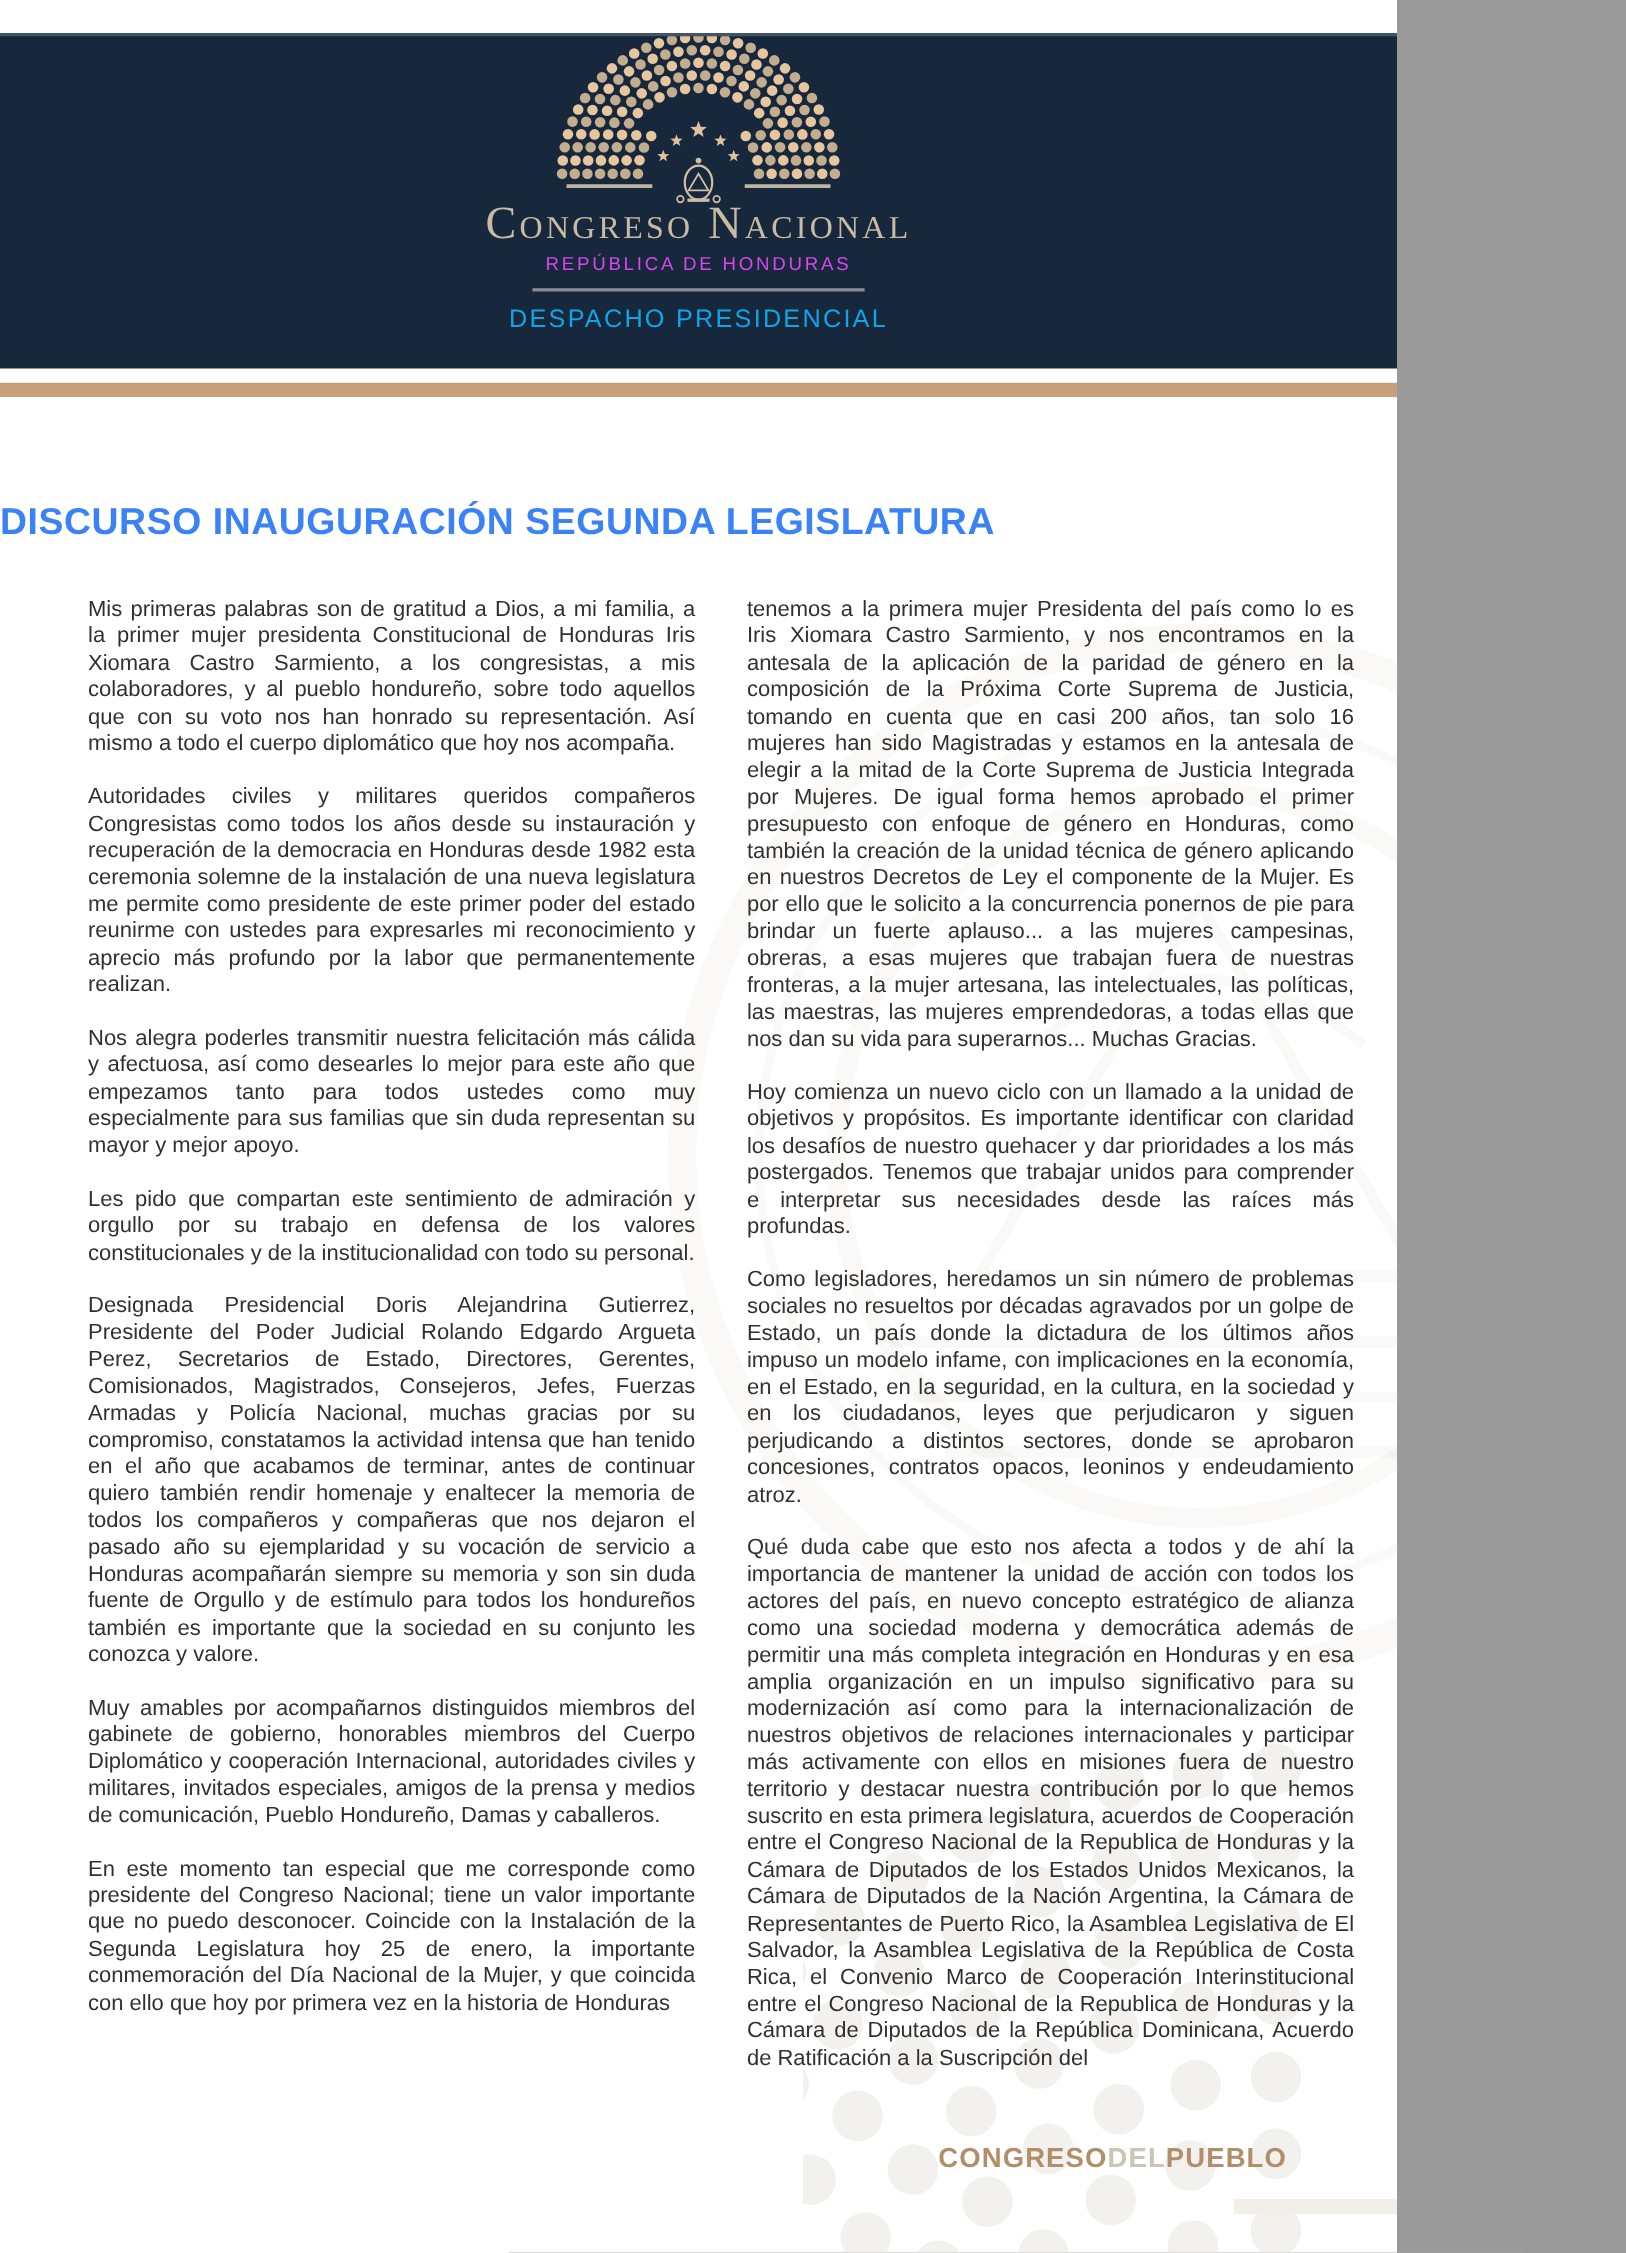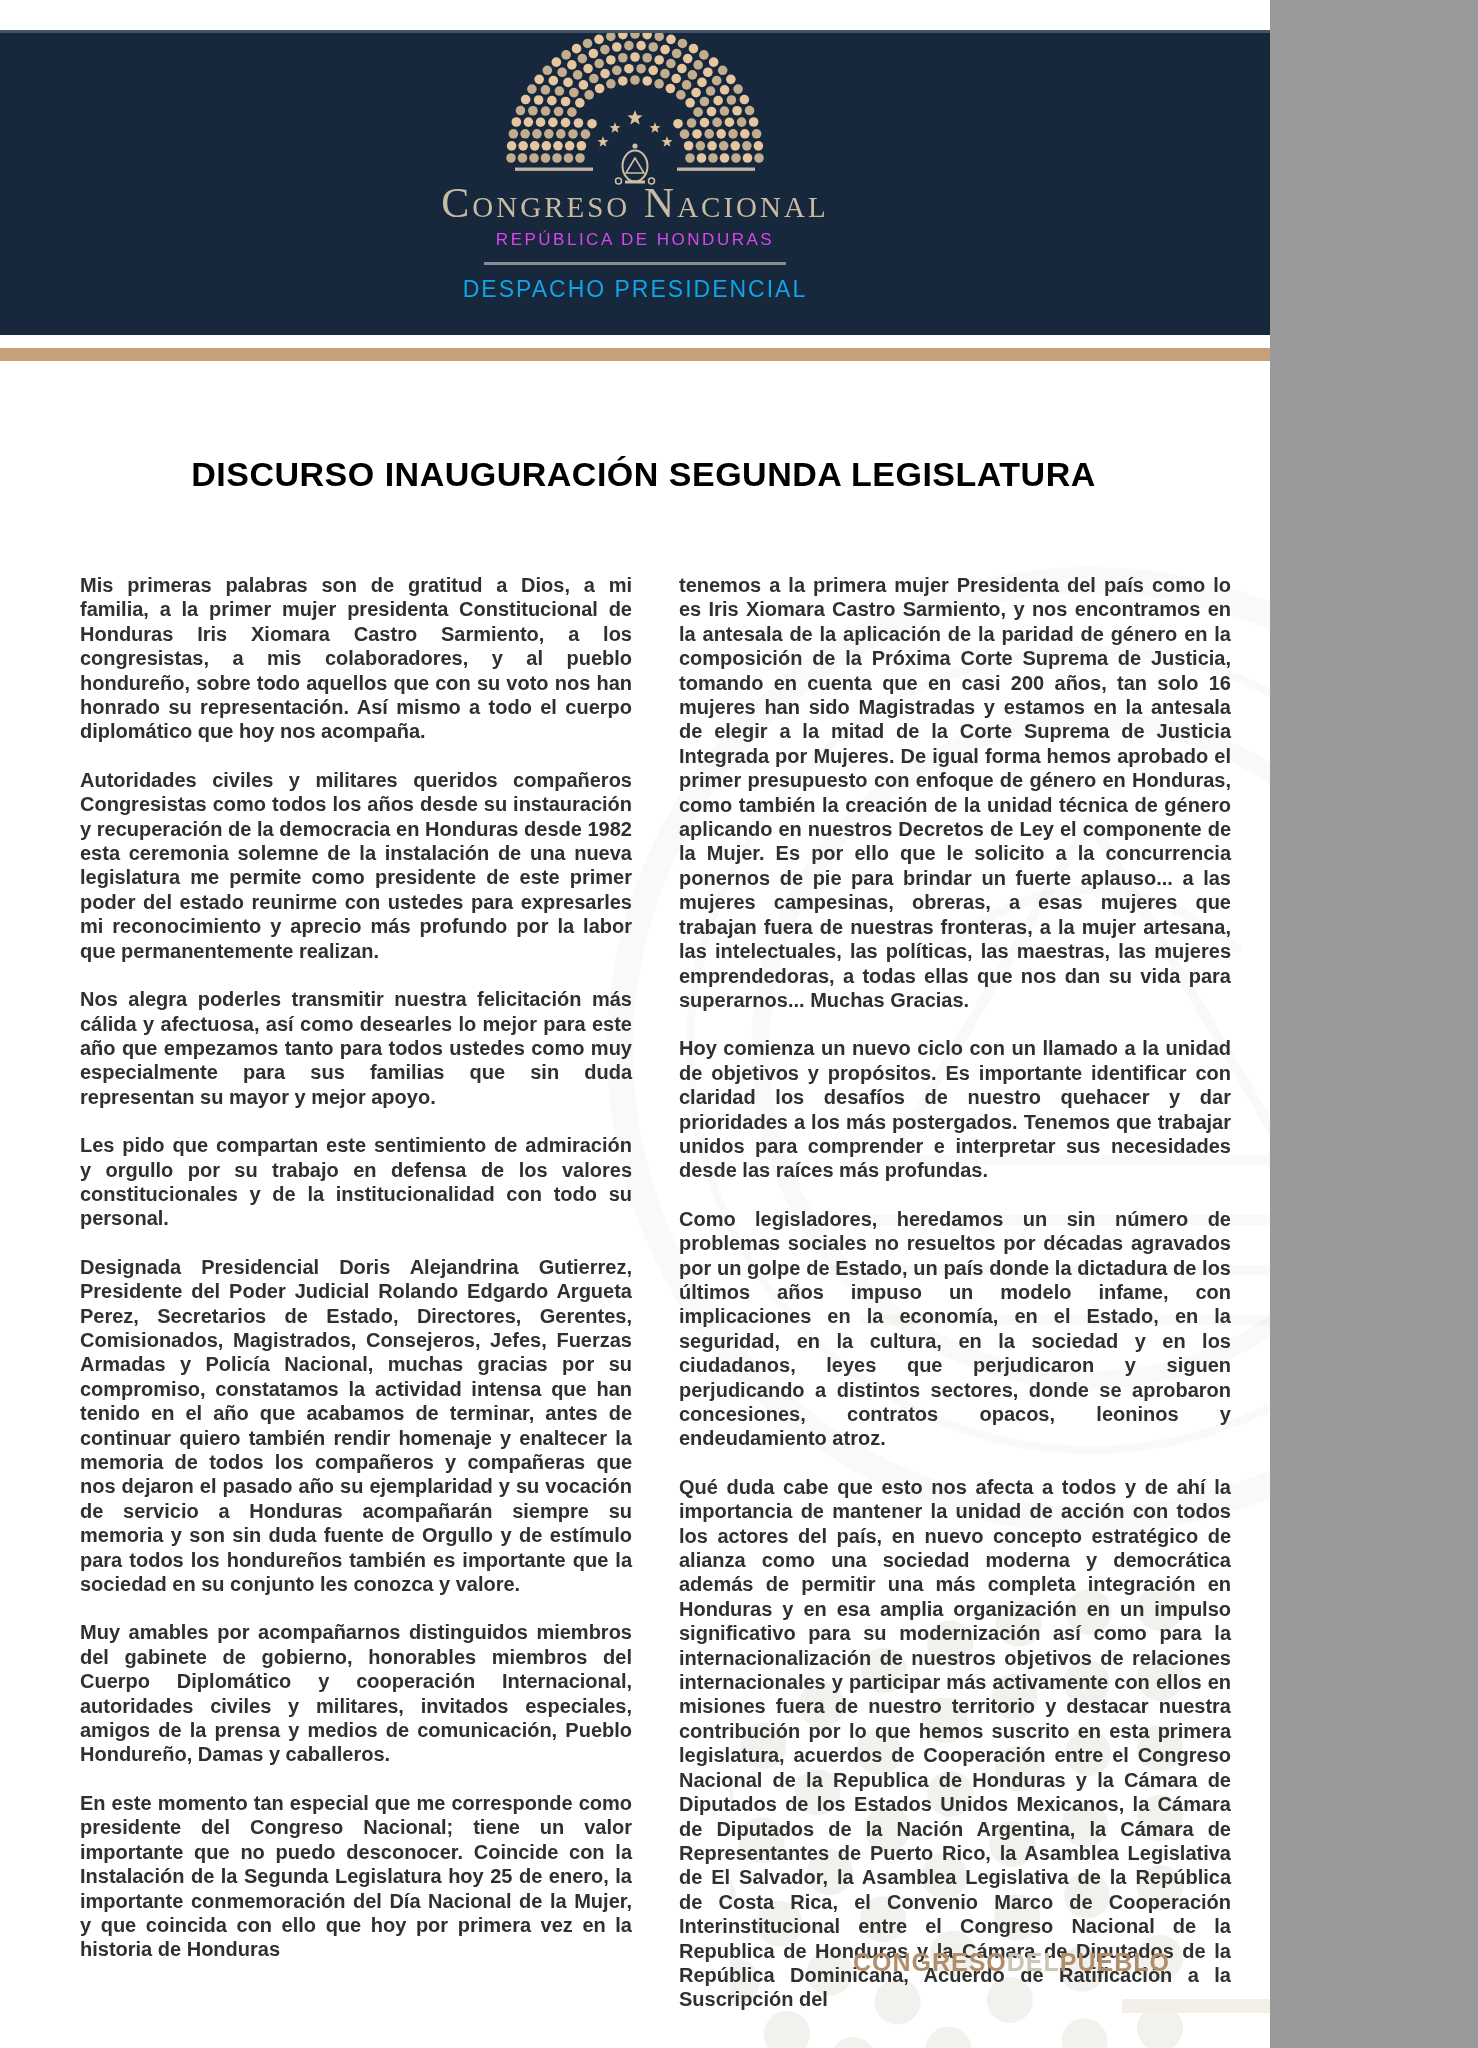--- a/index.html
+++ b/index.html
@@ -53,34 +53,31 @@
   .accent-bar{
     height:13px;
     margin-top:13px;
     background:var(--accent_tan,#c5a07a);
     position:relative;z-index:2;
   }
   
   .doc-title{
     position:relative;z-index:2;
     margin:94px 0 0;
-    text-align:center;
     font-size:34px;
     font-weight:800;
     letter-spacing:.5px;
-    color:#000000;
-    padding-left:17px;
+    color:#3b82f6;
   }
   .columns{
     position:relative;z-index:2;
     display:flex;
     gap:47px;
     padding:0 39px 0 80px;
-    margin-top:79px;
-    font-weight:bold;
+    margin-top:48px;
   }
   .col{flex:1 1 0;min-width:0;}
   .para{
     margin:0 0 24px;
     font-size:20px;
     line-height:24.4px;
     text-align:justify;
     color:var(--body_text,#303030);
   }
   

